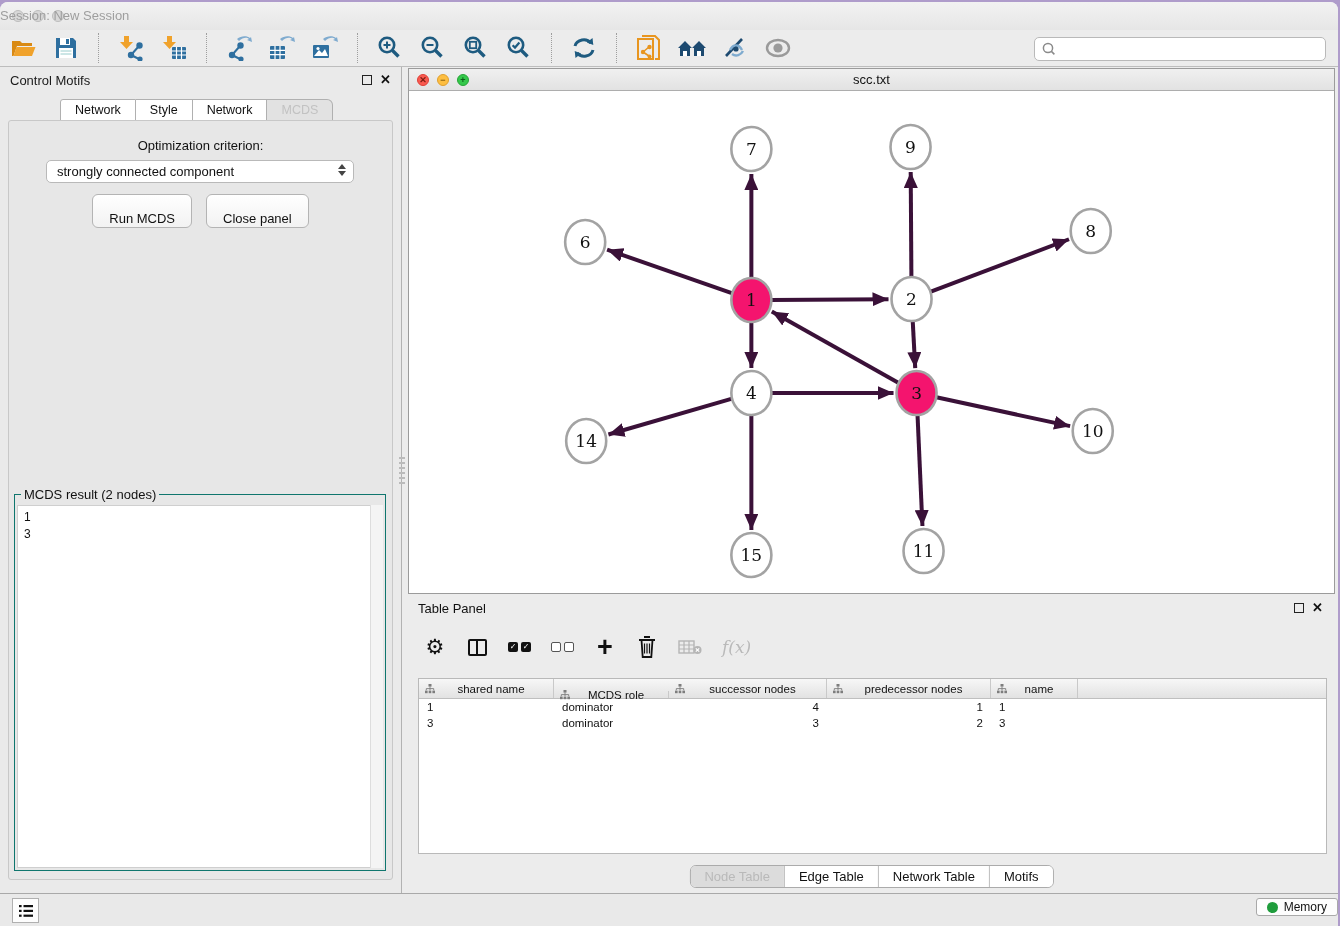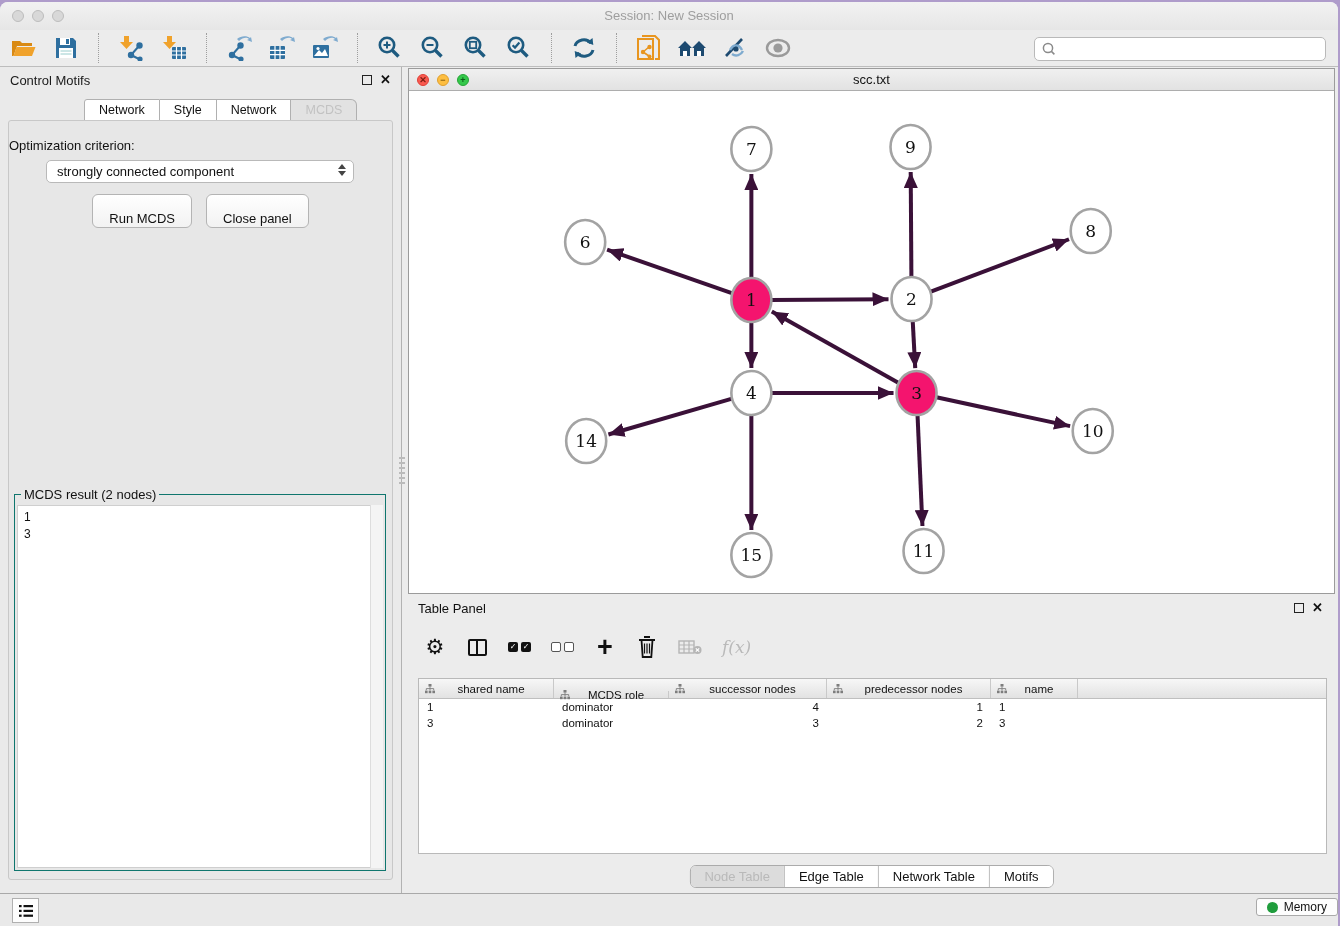--- a/index.html
+++ b/index.html
@@ -7,49 +7,49 @@
   body { background:#af9ccb; font-family:"Liberation Sans", sans-serif; color:#111; }
   .window { position:absolute; top:2px; right:2px; left:0; bottom:0; background:#ececec;
             border-radius:8px 8px 0 0; overflow:hidden; }
 
   
   .titlebar { position:absolute; top:0; left:0; right:0; height:28px;
               background:linear-gradient(#f2f2f2,#e6e6e6); }
   .tl-group { position:absolute; left:12px; top:8px; display:flex; gap:8px; }
   .tl { width:12px; height:12px; border-radius:50%; background:#d8d8d8; border:1px solid #bcbcbc; }
   .titlebar .title { position:absolute; left:0; right:0; top:0; line-height:28px;
-                     text-align:center; font-size:13px; color:#9e9e9e; }
+                     font-size:13px; color:#9e9e9e; }
 
   
   .toolbar { position:absolute; top:28px; left:0; right:0; height:37px;
              border-bottom:1px solid #bdbdbd; display:flex; align-items:center;
              padding-left:8px; gap:13px; background:#ececec; }
   .tb-icon { width:30px; height:28px; display:flex; align-items:center; justify-content:center; }
   .tb-sep { width:0; height:30px; border-left:1px dotted #9e9e9e; margin:0 4px; }
   .search-wrap { position:absolute; right:12px; top:7px; }
   .search-input { width:292px; height:24px; border:1px solid #b9b9b9; border-radius:5px;
                   background:#fff; padding:0 6px 0 26px; font-size:12px; outline:none; }
   .search-glyph { position:absolute; left:7px; top:4px; }
 
   
   .control-panel { position:absolute; left:0; top:65px; width:402px; bottom:33px;
                    background:#eaeaea; border-right:1px solid #b2b2b2; }
   .cp-header { position:absolute; top:6px; left:10px; right:10px; height:20px;
                font-size:13px; color:#1a1a1a; }
   .panel-ctrls { position:absolute; right:0; top:1px; display:flex; gap:8px; align-items:center; }
   .float-btn { width:10px; height:10px; border:1.6px solid #222; display:inline-block; }
   .close-btn { font-size:13px; font-weight:bold; color:#111; line-height:12px; }
-  .cp-tabs { position:absolute; top:32px; left:84px; height:33px; display:flex; font-size:12.5px; }
+  .cp-tabs { position:absolute; top:32px; left:60px; height:33px; display:flex; font-size:12.5px; }
   .cp-tab { padding:0 14px; line-height:20px; background:#fff; border:1px solid #b0b0b0;
             border-left:none; }
   .cp-tab:first-child { border-left:1px solid #b0b0b0; border-radius:3px 0 0 0; }
   .cp-tab.disabled-active { background:#e2e2e2; color:#c2c2c2; border-radius:0 6px 0 0; }
   .cp-body { position:absolute; top:53px; left:8px; right:8px; bottom:13px;
              background:#e7e7e7; border:1px solid #c8c8c8; border-radius:3px; }
-  .opt-label { position:absolute; top:17px; left:0; right:0; text-align:left; font-size:13px; }
+  .opt-label { position:absolute; top:17px; left:0; right:0; text-align:center; font-size:13px; }
   .criterion-select { position:absolute; top:39px; left:37px; width:308px; height:23px;
                       background:#fff; border:1px solid #b9b9b9; border-radius:5px;
                       font-size:13px; line-height:21px; padding-left:10px; }
   .stepper { position:absolute; right:7px; top:3px; display:flex; flex-direction:column; gap:2px; }
   .chev-up { width:0; height:0; border-left:4px solid transparent; border-right:4px solid transparent;
              border-bottom:5px solid #444; }
   .chev-dn { width:0; height:0; border-left:4px solid transparent; border-right:4px solid transparent;
              border-top:5px solid #444; }
   .cp-buttons { position:absolute; top:73px; left:0; right:0; display:flex; justify-content:center; gap:14px; }
   .mac-btn { height:23px; background:linear-gradient(#ffffff,#f2f2f2); border:1px solid #b4b4b4;

